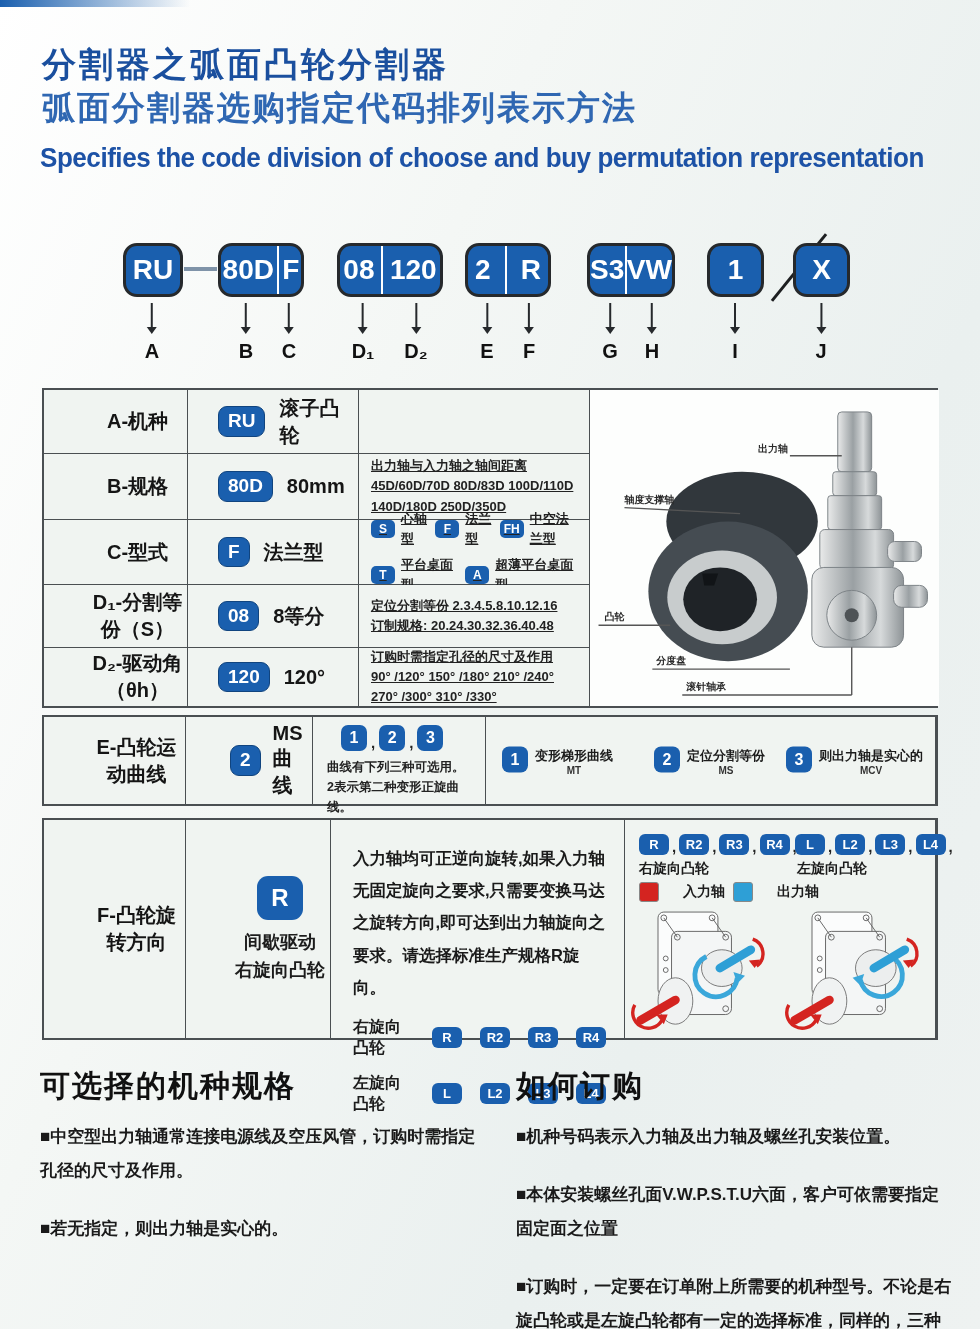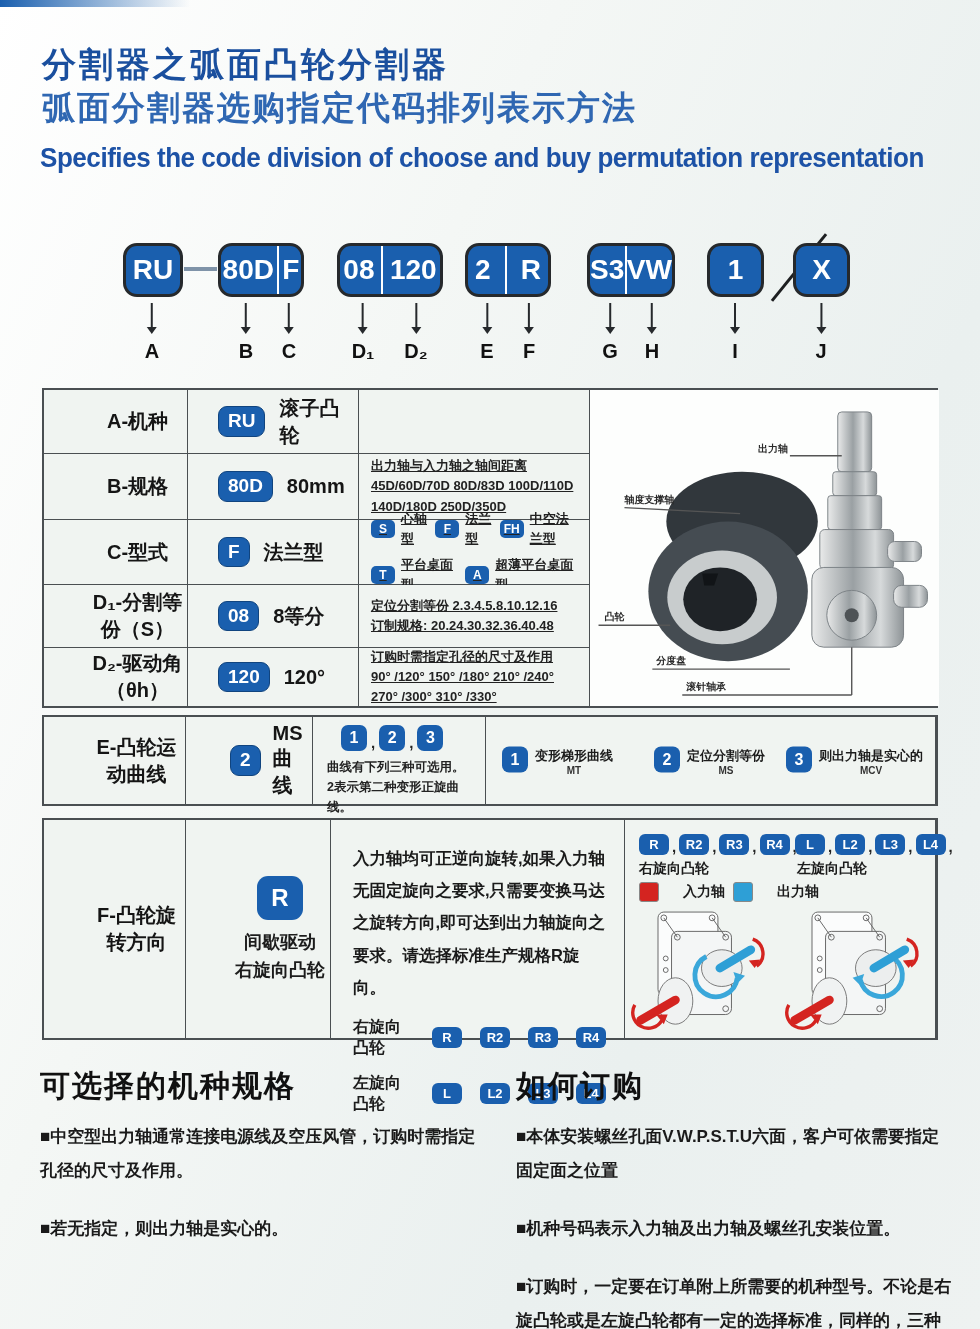--- a/index.html
+++ b/index.html
@@ -427,18 +427,18 @@
   </div>
 
   <div class="bh" style="left:40px;">可选择的机种规格</div>
   <div class="btxt" style="left:40px;width:448px;">
     <p>■中空型出力轴通常连接电源线及空压风管，订购时需指定孔径的尺寸及作用。</p>
     <p>■若无指定，则出力轴是实心的。</p>
   </div>
 
   <div class="bh" style="left:516px;">如何订购</div>
   <div class="btxt" style="left:516px;width:438px;">
+    <p>■机种号码表示入力轴及出力轴及螺丝孔安装位置。</p>
     <p>■本体安装螺丝孔面V.W.P.S.T.U六面，客户可依需要指定固定面之位置</p>
-    <p>■机种号码表示入力轴及出力轴及螺丝孔安装位置。</p>
     <p>■订购时，一定要在订单附上所需要的机种型号。不论是右旋凸轮或是左旋凸轮都有一定的选择标准，同样的，三种型式的运动曲线（MT,MS,MCV）也有选购标准。</p>
   </div>
 
 </div>
 
 </body></html>

